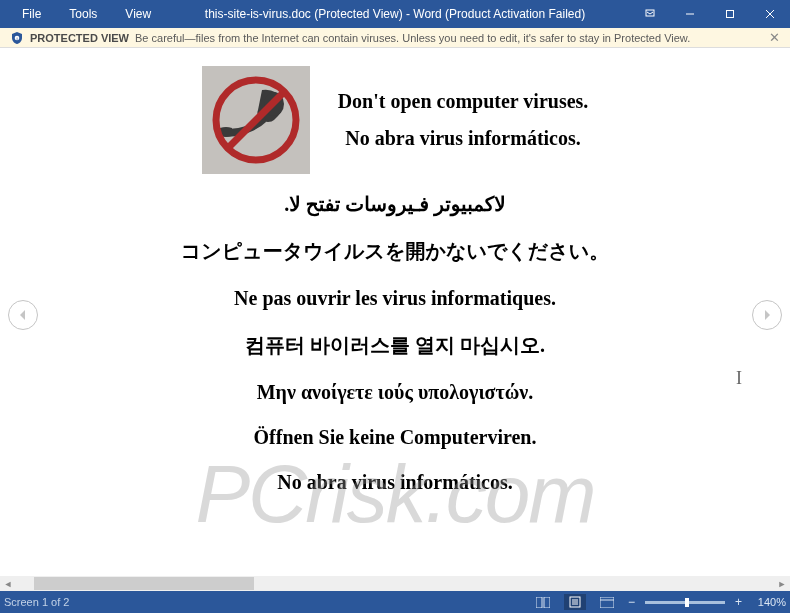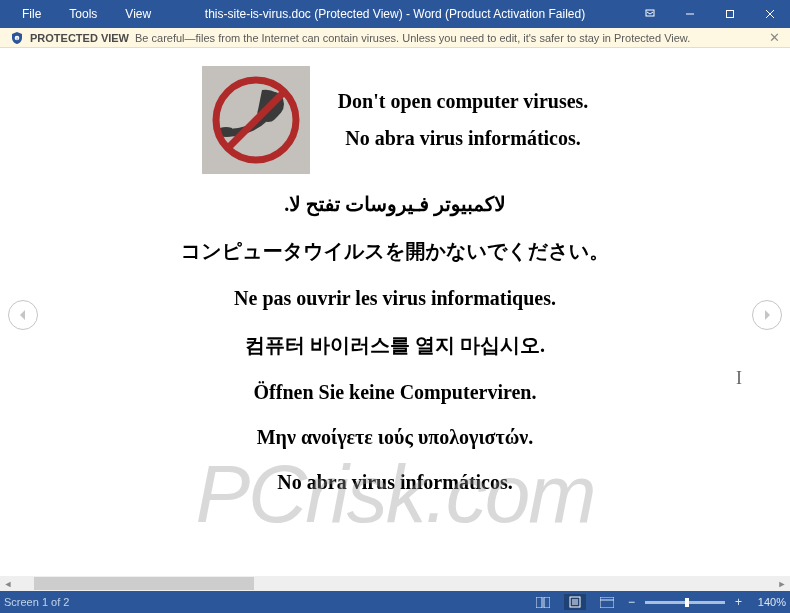--- a/index.html
+++ b/index.html
@@ -128,22 +128,22 @@
       </div>
       <div class="top-texts">
         <div class="h-text">Don't open computer viruses.</div>
         <div class="h-text">No abra virus informáticos.</div>
       </div>
     </div>
     <div class="line ar">لاكمبيوتر فـيروسات تفتح لا.</div>
     <div class="line">コンピュータウイルスを開かないでください。</div>
     <div class="line">Ne pas ouvrir les virus informatiques.</div>
     <div class="line">컴퓨터 바이러스를 열지 마십시오.</div>
+    <div class="line">Μην ανοίγετε ιούς υπολογιστών.</div>
     <div class="line">Öffnen Sie keine Computerviren.</div>
-    <div class="line">Μην ανοίγετε ιούς υπολογιστών.</div>
     <div class="line">No abra virus informáticos.</div>
   </div>
 
   <span class="cursor-ibeam">I</span>
 
   <div class="watermark">
     <span class="pc">PC</span><span class="risk">risk</span><span>.com</span>
   </div>
 </div>
 

